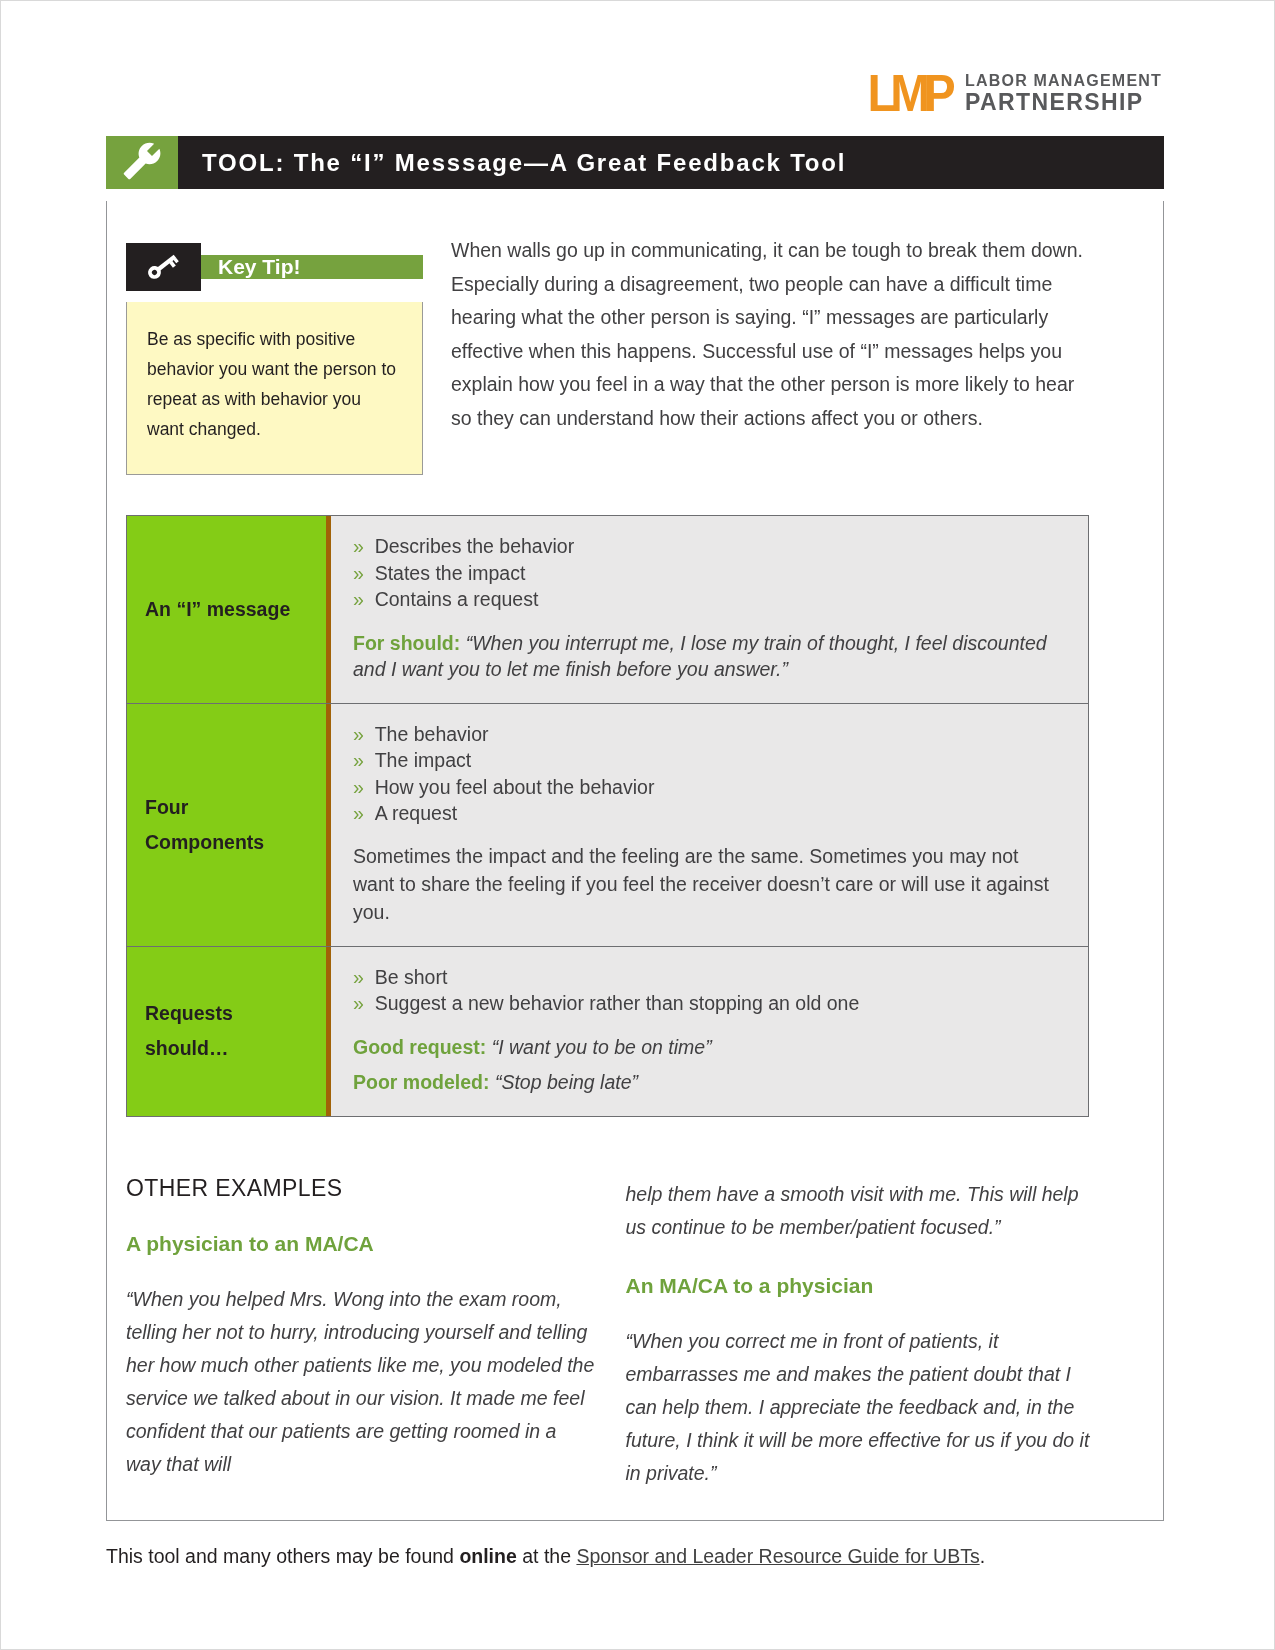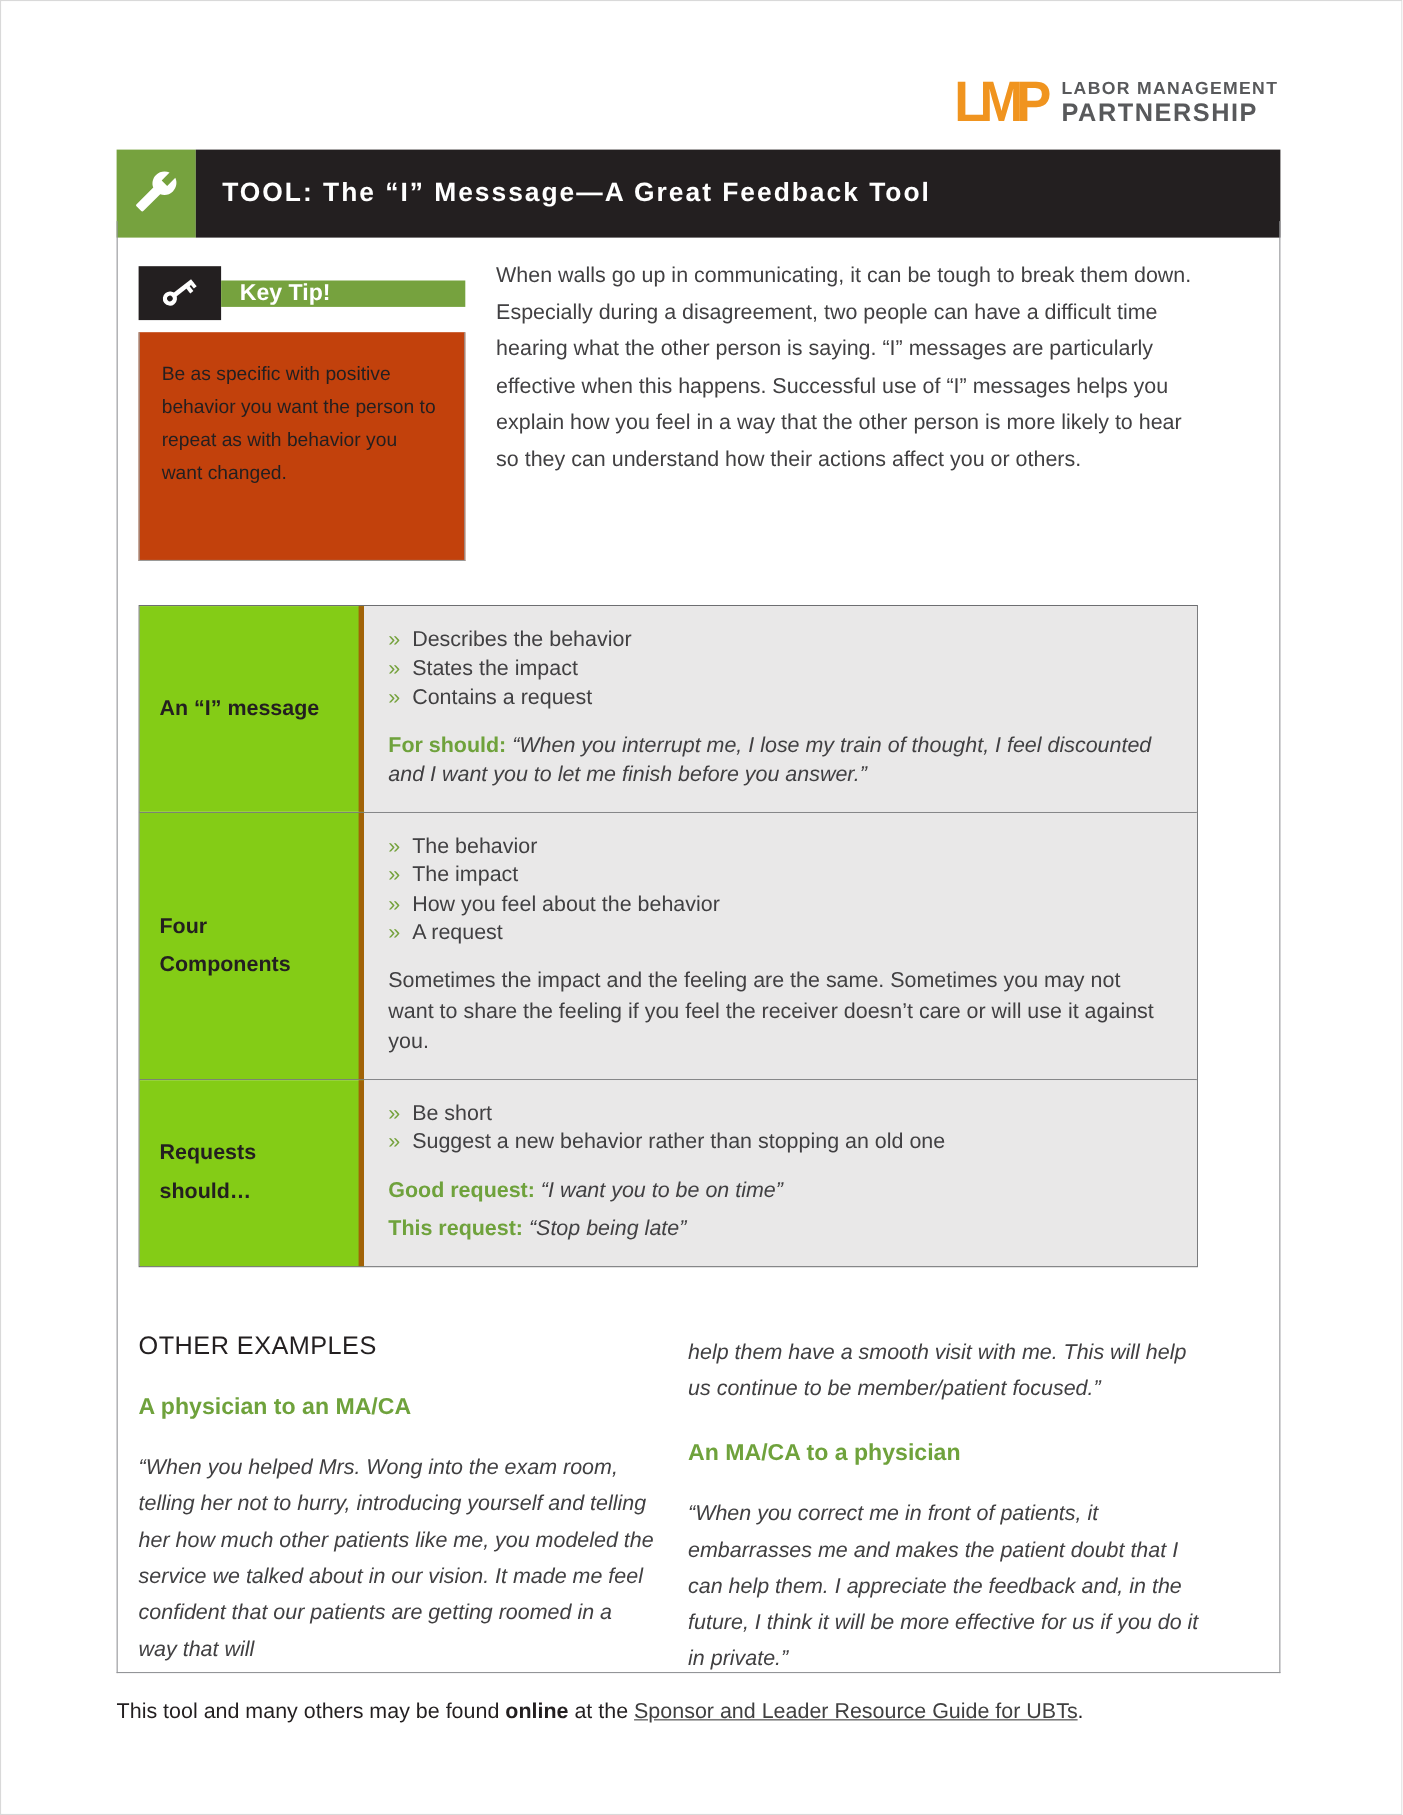--- a/index.html
+++ b/index.html
@@ -10,38 +10,38 @@
   
   .logo { position:absolute; top:68px; right:112px; display:flex; align-items:center; gap:10px; }
   .logo-monogram { color:#F0941F; font-weight:bold; font-size:52px; line-height:48px;
                    letter-spacing:-7px; transform:scaleX(.92); transform-origin:right;
                    padding-right:6px; }
   .logo-text { display:flex; flex-direction:column; justify-content:center; }
   .logo-line1 { color:#58595B; font-weight:bold; font-size:16px; letter-spacing:1.2px; line-height:18px; }
   .logo-line2 { color:#58595B; font-weight:bold; font-size:23px; letter-spacing:1.4px; line-height:24px; }
 
   
-  .title-bar { position:absolute; top:135px; left:105px; width:1058px; height:80px; display:flex; }
+  .title-bar { position:absolute; top:135px; left:105px; width:1058px; height:53px; display:flex; }
   .tool-icon-box { width:72px; background:#76A23E; display:flex; align-items:center; justify-content:center; flex-shrink:0; }
   .title-black { flex:1; background:#231F20; display:flex; align-items:center; padding-left:24px; }
   .title-text { color:#fff; font-weight:bold; font-size:24px; letter-spacing:1.8px; }
 
   
   .content-box { position:absolute; top:200px; left:105px; width:1058px; height:1320px;
                  box-sizing:border-box; border:1px solid #939598; border-top:none; }
 
   .top-row { display:flex; padding:30px 68px 0 19px; gap:28px; }
 
   .keytip { width:297px; flex-shrink:0; }
   .keytip-header { display:flex; height:71px;align-items:center; }
   .key-box { width:75px; background:#231F20; display:flex; align-items:center; justify-content:center; flex-shrink:0; }
   .keytip-title { flex:1; background:#76A23E; color:#fff; font-size:21px; font-weight:bold;
                   display:flex; align-items:center; padding-left:17px; }
-  .keytip-body { background:#c2410c; border:1px solid #9a9a98; border-top:none;
-                 padding:22px 20px 0 20px; height:208px; box-sizing:border-box;
+  .keytip-body { background:#fef9c3; border:1px solid #9a9a98; border-top:none;
+                 padding:22px 20px 0 20px; height:173px; box-sizing:border-box;
                  font-size:17.5px; line-height:30px; color:#231F20; }
 
   .intro { flex:1; font-size:19.5px; line-height:33.5px; color:#414042; padding-top:3px; }
 
   
   .itable { margin:40px 74px 0 19px; border:1px solid #6d6e71; }
   .trow { display:flex; }
   .trow + .trow { border-top:1px solid #6d6e71; }
   .tlabel { width:204px; flex-shrink:0; background:#84cc16; border-right:5px solid #a16207;
             box-sizing:border-box; display:flex; flex-direction:column; justify-content:center;
@@ -152,21 +152,21 @@
       <div class="trow">
         <div class="tlabel">Requests should…</div>
         <div class="tcontent">
           <p class="bullet">Be short</p>
           <p class="bullet">Suggest a new behavior rather than stopping an old one</p>
           <p class="note">
             <span class="note-lead">Good request: </span>
             <span class="note-quote">“I want you to be on time”</span>
           </p>
           <p class="note">
-            <span class="note-lead">This request: </span>
+            <span class="note-lead">Poor modeled: </span>
             <span class="note-quote">“Stop being late”</span>
           </p>
         </div>
       </div>
 
     </div>
 
     <div class="examples">
       <div class="excol">
         <h2 class="ex-heading">OTHER EXAMPLES</h2>

